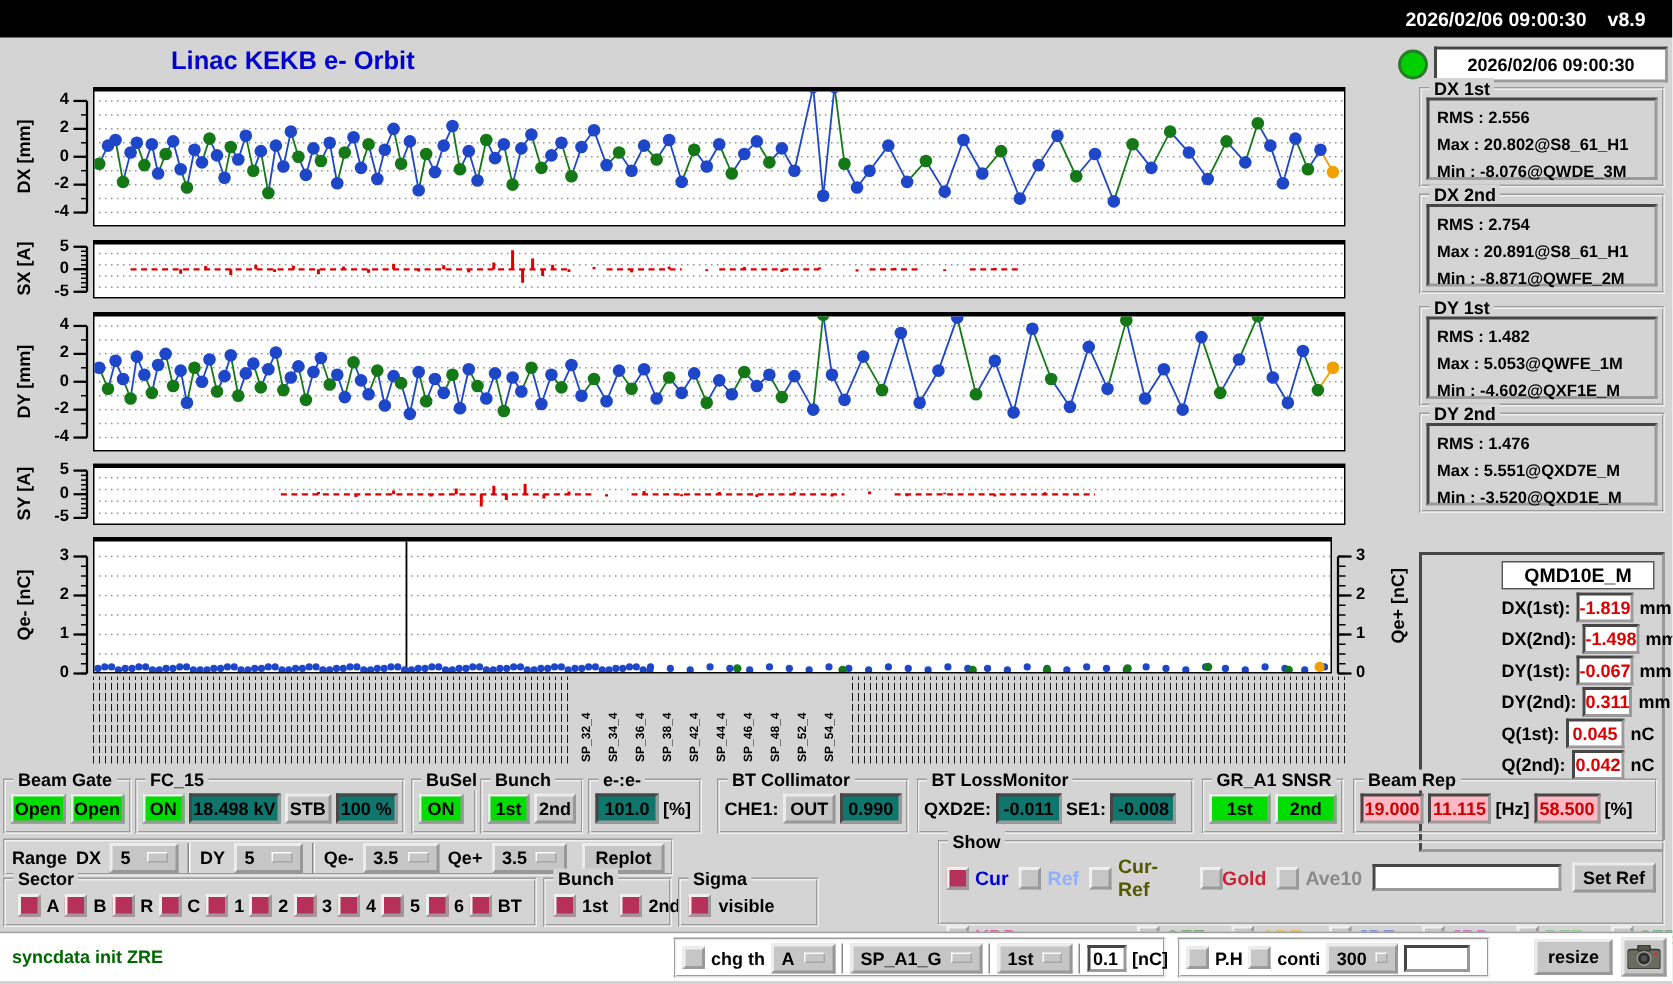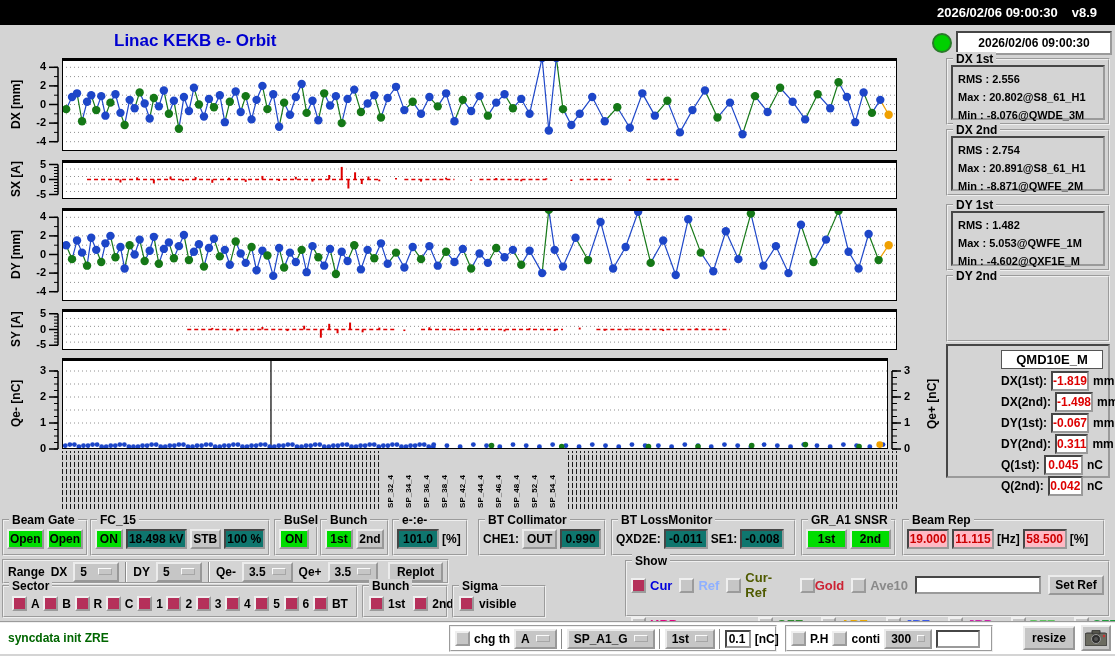--- a/index.html
+++ b/index.html
@@ -34,21 +34,21 @@
   .cb{width:11px;height:11px;border:2px outset #efefef;background:#c6c6c6;display:inline-block;flex:none;}
   .cb.on{background:#b5305a;}
   .vsep{width:0;height:20px;border-left:1px solid #8a8a8a;border-right:1px solid #fff;}
   input.tinput{border:2px inset #9a9a9a;background:#fff;font:bold 12px "Liberation Sans",sans-serif;
     padding:0 2px;box-sizing:border-box;height:18px;}
   
   .statbox .inner{position:absolute;left:3px;right:3px;top:5px;bottom:3px;border:2px inset #9a9a9a;
     padding:3px 0 0 5px;box-sizing:border-box;}
   .statline{font:bold 11px "Liberation Sans",sans-serif;line-height:18px;white-space:nowrap;}
   
-  #monitor{position:absolute;left:946px;top:344px;width:164px;height:134px;border:2px inset #9a9a9a;box-sizing:border-box;padding-left:48px;}
+  #monitor{position:absolute;left:946px;top:368px;width:164px;height:200px;border:2px inset #9a9a9a;box-sizing:border-box;padding-left:48px;}
   #monitor .mhead{margin:4px 5px 2px 5px;background:#fff;border:1px solid #555;text-align:center;
     font:bold 13px "Liberation Sans",sans-serif;height:17px;line-height:17px;}
   .mrow{display:flex;align-items:center;gap:4px;padding:0 5px;margin-top:1px;}
   .mrow .ml{flex:1;text-align:right;font:bold 12px "Liberation Sans",sans-serif;}
   .mrow .mv{width:58px;height:16px;border:2px inset #9a9a9a;background:#fff;color:#dd0000;
     font:bold 12px "Liberation Sans",sans-serif;display:flex;align-items:center;justify-content:center;}
   .mrow .mu{width:22px;font:bold 12px "Liberation Sans",sans-serif;}
   
   .plotwrap{position:absolute;}
   .plotbox{position:absolute;top:0;background:#fff;border:1px solid #000;border-top:3px solid #000;
@@ -953,20 +953,25 @@
   <div class="gbox statbox" style="left:946px;top:204px;width:164px;height:67px">
     <span class="gtitle">DY 1st</span>
     <div class="inner">
       <div class="statline"><span>RMS :</span> <span>1.482</span></div>
       <div class="statline"><span>Max :</span> <span>5.053@QWFE_1M</span></div>
       <div class="statline"><span>Min :</span> <span>-4.602@QXF1E_M</span></div>
     </div>
   </div>
   <div class="gbox statbox" style="left:946px;top:275px;width:164px;height:67px">
     <span class="gtitle">DY 2nd</span>
+    <div class="inner">
+      <div class="statline"><span>RMS :</span> <span>1.476</span></div>
+      <div class="statline"><span>Max :</span> <span>5.551@QXD7E_M</span></div>
+      <div class="statline"><span>Min :</span> <span>-3.520@QXD1E_M</span></div>
+    </div>
   </div>
 
   <div id="monitor">
     <div class="mhead">QMD10E_M</div>
     <div id="monitor-rows">
         <div class="mrow">
           <span class="ml">DX(1st):</span>
           <span class="mv">-1.819</span>
           <span class="mu">mm</span>
         </div>

